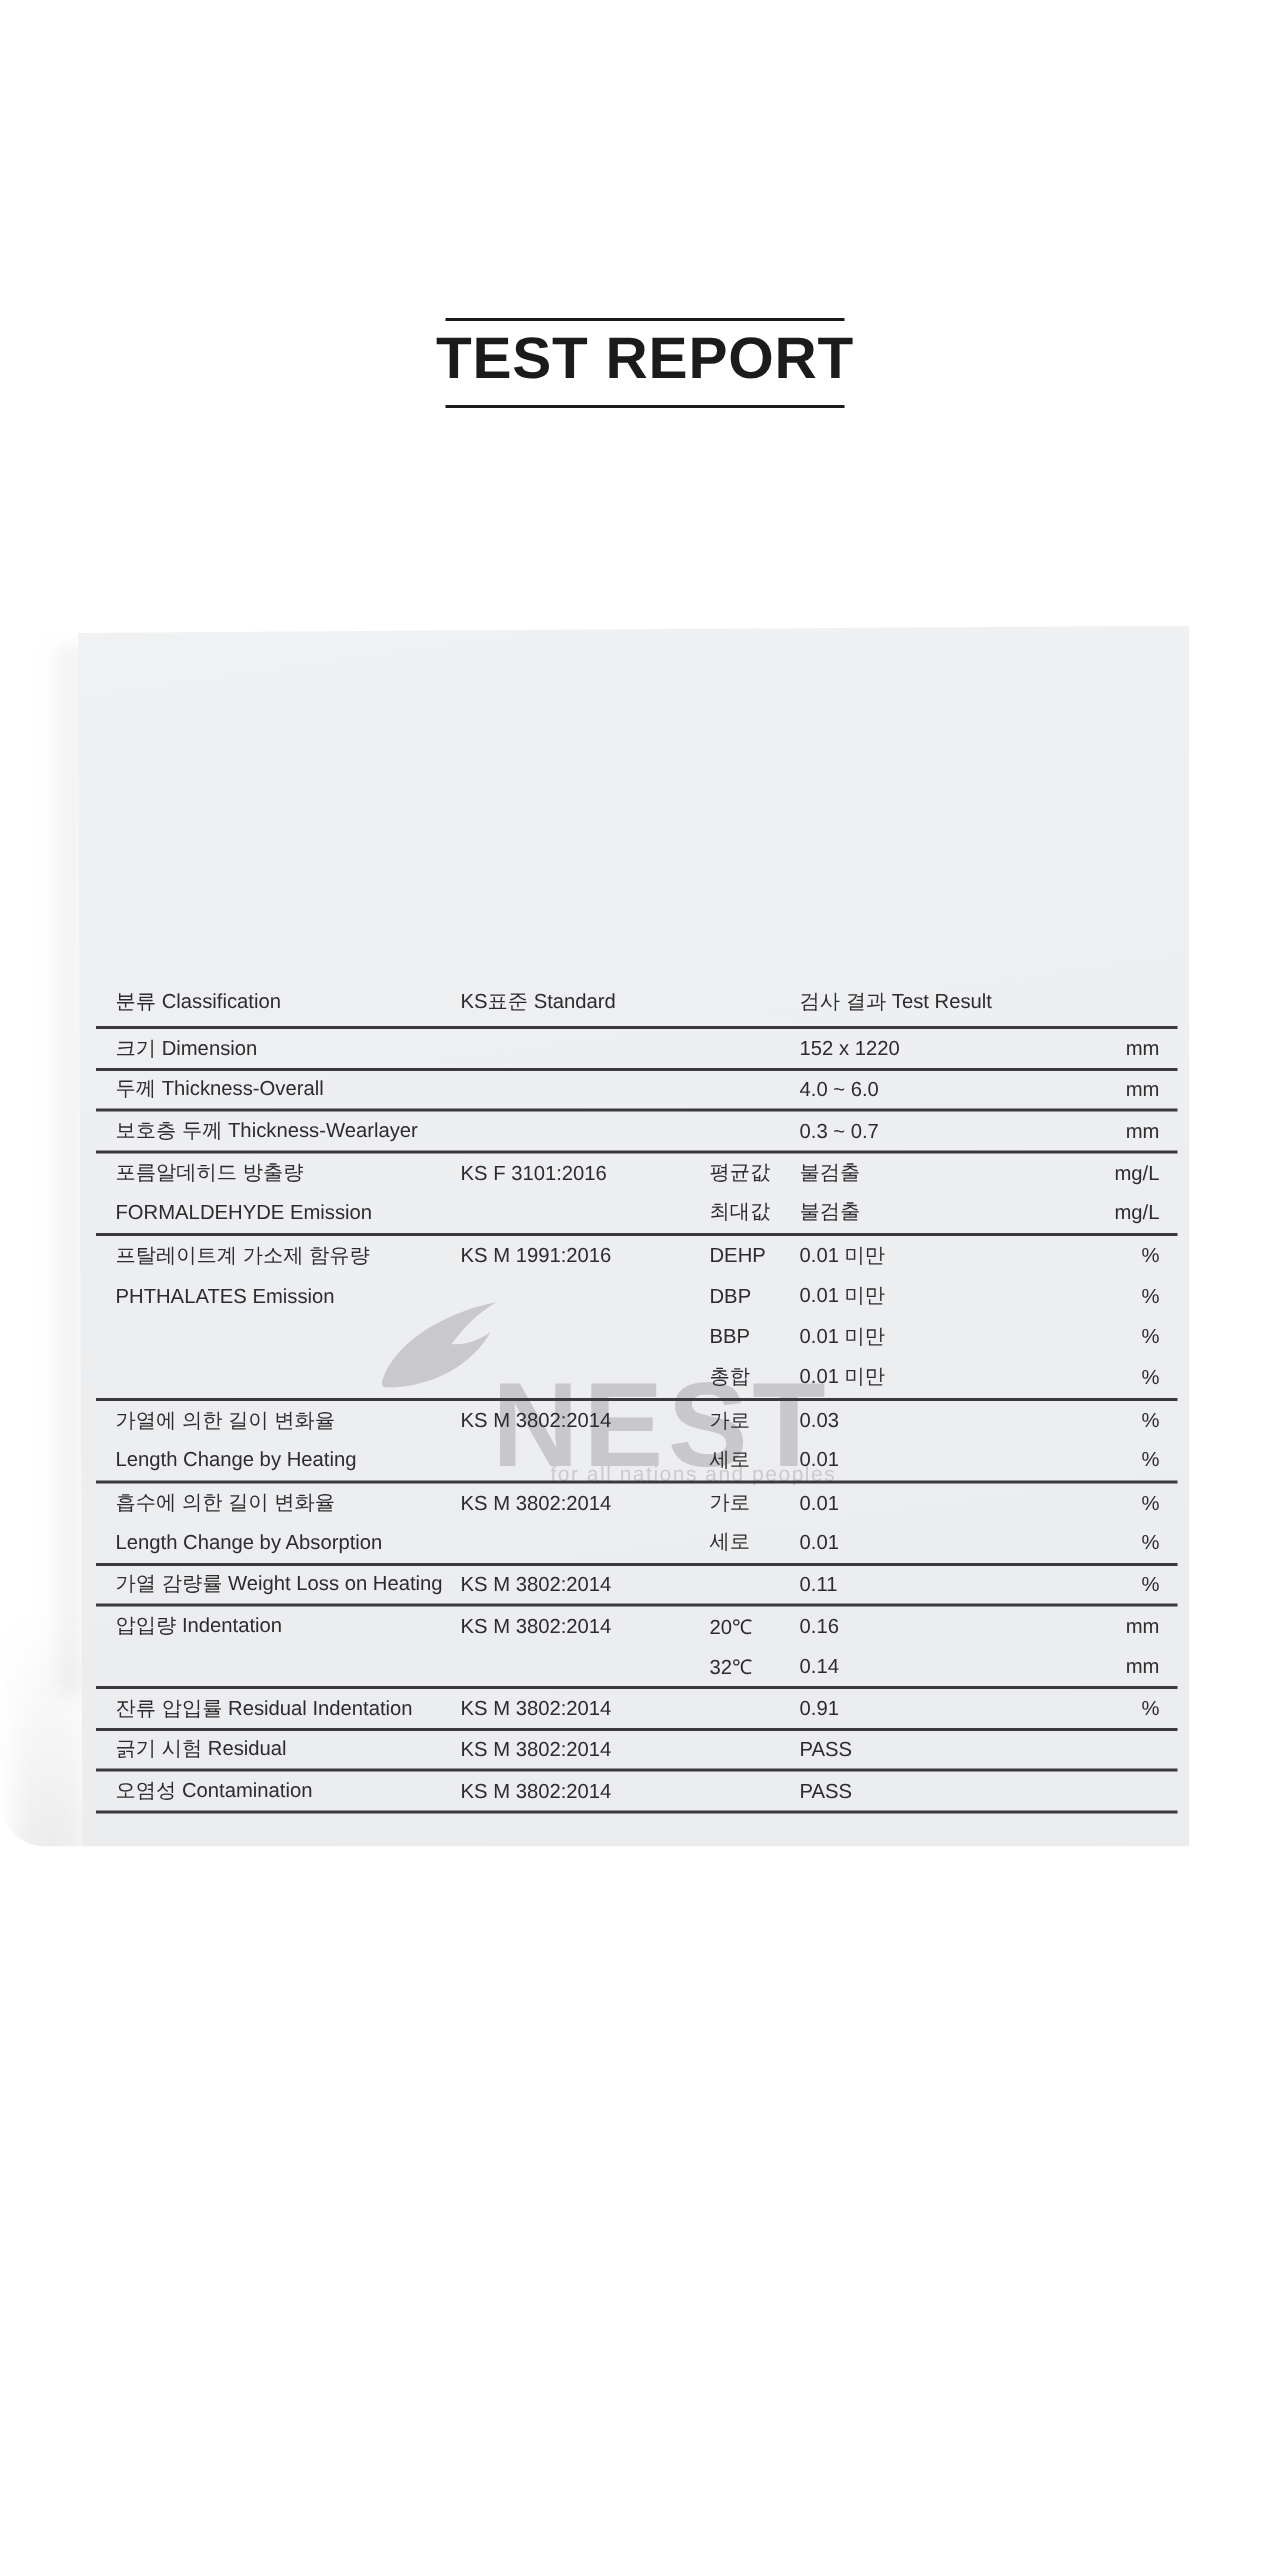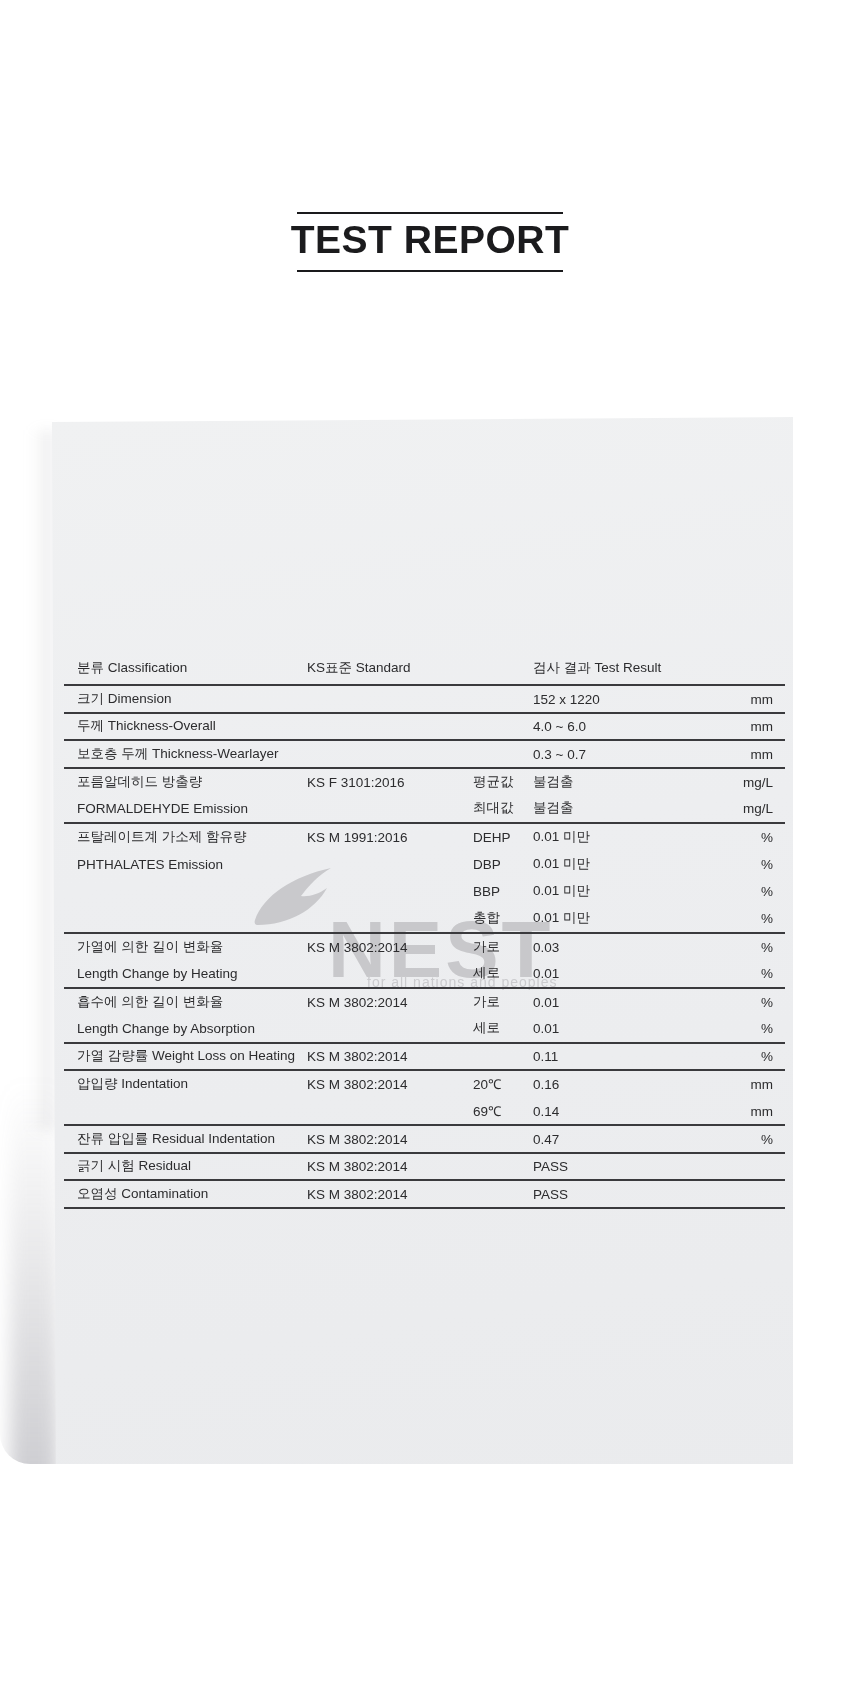--- a/index.html
+++ b/index.html
@@ -1,17 +1,17 @@
 <!DOCTYPE html>
 <html><head>
 <meta charset="utf-8">
 <style>
   html,body{margin:0;padding:0;}
   .page{
-    position:relative; width:850px; height:1464px; overflow:hidden;
+    position:relative; width:850px; height:1231px; overflow:hidden;
     background:#ffffff;
     font-family:"Liberation Sans", sans-serif;
     color:#2c2c2e;
     border-radius:30px;
   }
   
   .title-rule{
     position:absolute; left:297px; width:266px; height:2px; background:#1a1a1c;
   }
   .title-rule.top{ top:212px; }
@@ -229,31 +229,31 @@
 
       <div class="t-section r2">
         <div class="t-row">
           <span class="c-label">압입량 Indentation</span>
           <span class="c-std">KS M 3802:2014</span>
           <span class="c-cond">20℃</span>
           <span class="c-val">0.16</span>
           <span class="c-unit">mm</span>
         </div>
         <div class="t-row">
-          <span class="c-cond">69℃</span>
+          <span class="c-cond">32℃</span>
           <span class="c-val">0.14</span>
           <span class="c-unit">mm</span>
         </div>
       </div>
 
       <div class="t-section r1">
         <div class="t-row">
           <span class="c-label">잔류 압입률 Residual Indentation</span>
           <span class="c-std">KS M 3802:2014</span>
-          <span class="c-val">0.47</span>
+          <span class="c-val">0.91</span>
           <span class="c-unit">%</span>
         </div>
       </div>
 
       <div class="t-section r1">
         <div class="t-row">
           <span class="c-label">긁기 시험 Residual</span>
           <span class="c-std">KS M 3802:2014</span>
           <span class="c-val">PASS</span>
         </div>

